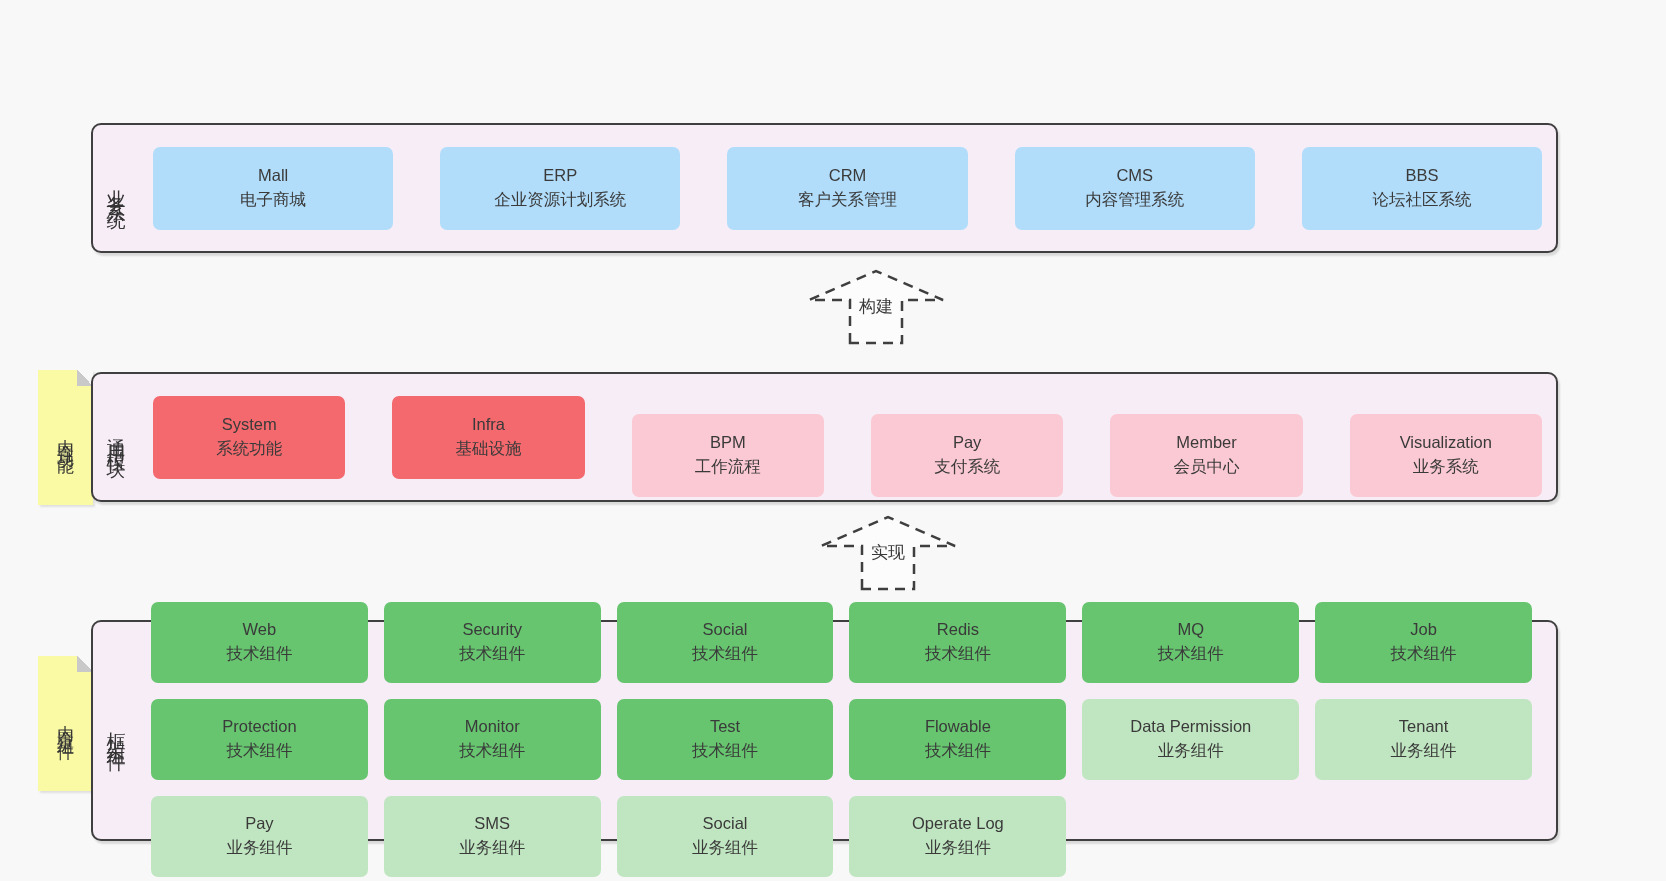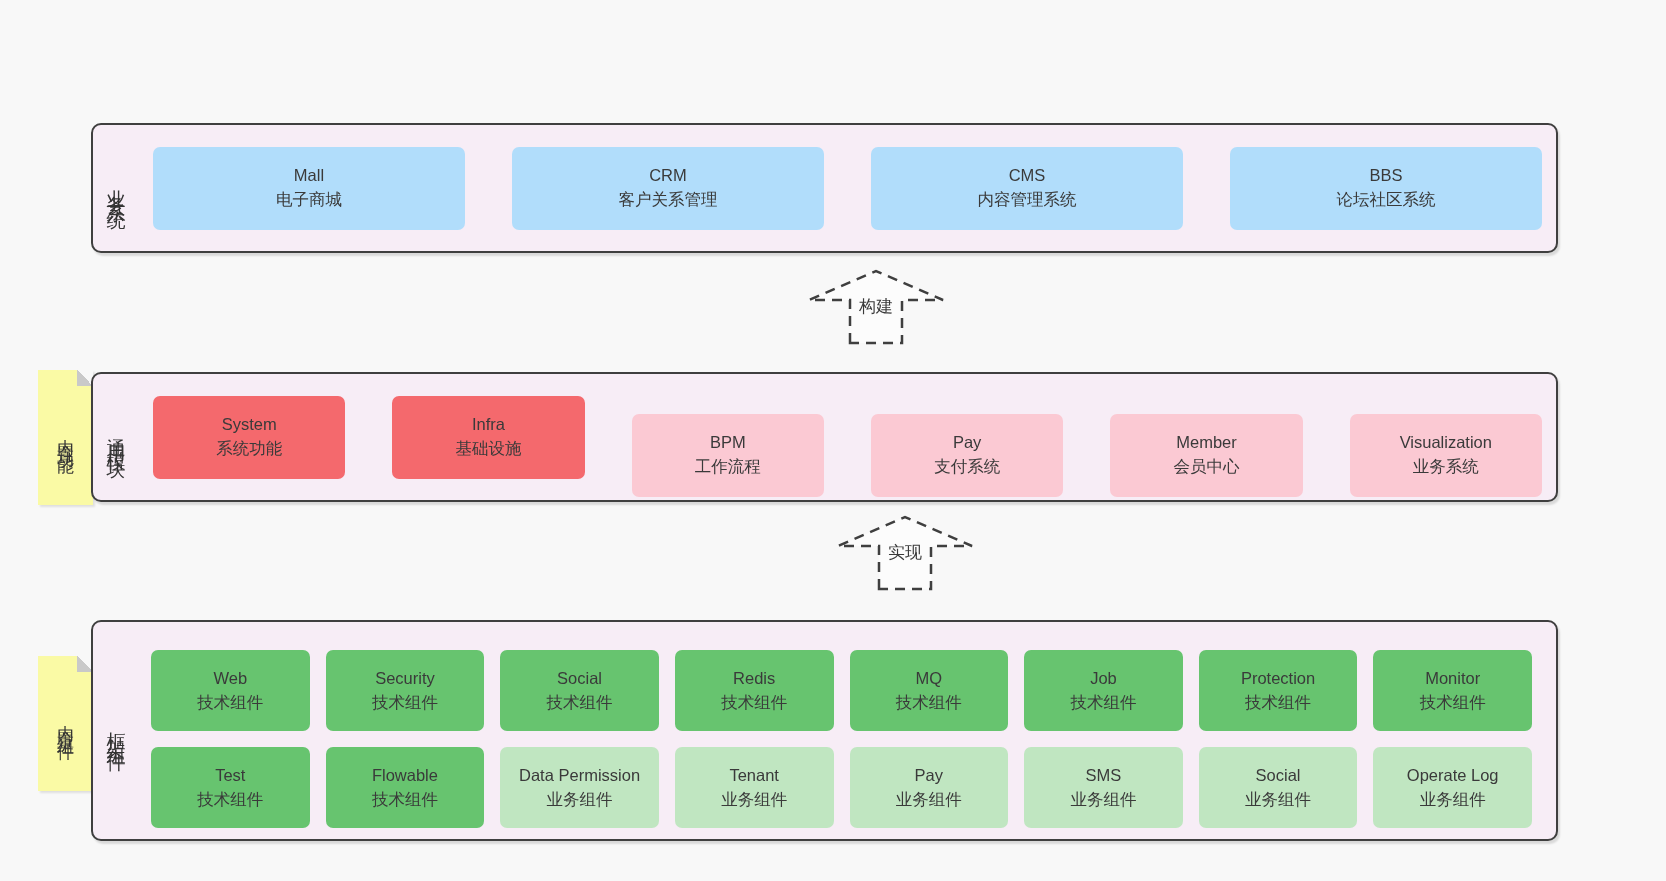--- a/index.html
+++ b/index.html
@@ -28,21 +28,21 @@
     writing-mode:vertical-rl;text-orientation:upright;
     font-size:19px;letter-spacing:7px;
     color:#333;
   }
   .row{
     flex:1;display:flex;align-items:center;
     gap:47px;padding:0 14px 0 14px;
   }
   .grid{
     flex:1;display:grid;
-    grid-template-columns:repeat(8,1fr);
+    grid-template-columns:repeat(6,1fr);
     column-gap:33px;row-gap:23px;
     align-content:center;
     padding:17px 24px 0 12px;
     gap:16px;
   }
   .box{
     flex:1;height:83px;border-radius:7px;
     display:flex;flex-direction:column;
     align-items:center;justify-content:center;
     text-align:center;font-size:16.5px;line-height:1.45;
@@ -90,20 +90,24 @@
 <div class="canvas">
 
   <section class="layer" style="top:123px;height:130px;">
     <div class="vlabel">业务系统</div>
     <div class="row">
       <div class="box blue">
         <span class="t">Mall</span>
         <span class="s">电子商城</span>
       </div>
       <div class="box blue">
+        <span class="t">ERP</span>
+        <span class="s">企业资源计划系统</span>
+      </div>
+      <div class="box blue">
         <span class="t">CRM</span>
         <span class="s">客户关系管理</span>
       </div>
       <div class="box blue">
         <span class="t">CMS</span>
         <span class="s">内容管理系统</span>
       </div>
       <div class="box blue">
         <span class="t">BBS</span>
         <span class="s">论坛社区系统</span>
@@ -145,21 +149,21 @@
         <span class="t">Member</span>
         <span class="s">会员中心</span>
       </div>
       <div class="box pink">
         <span class="t">Visualization</span>
         <span class="s">业务系统</span>
       </div>
     </div>
   </section>
 
-  <div class="arrow" style="left:835px;top:514px;text-align:center;">
+  <div class="arrow" style="left:818px;top:514px;text-align:center;">
     <svg width="140" height="78" viewBox="0 0 140 78">
       <polygon points="44,75 44,32 3,32 70,3 137,32 96,32 96,75" fill="#fcfcfc" stroke="#3f3f3f" stroke-width="2.5" stroke-dasharray="10,7"></polygon>
     </svg>
     <div class="alabel">实现</div>
   </div>
 
   <div class="note" style="top:656px;">
     <span class="fold"></span>
     <span class="vtext">内置组件</span>
   </div>

